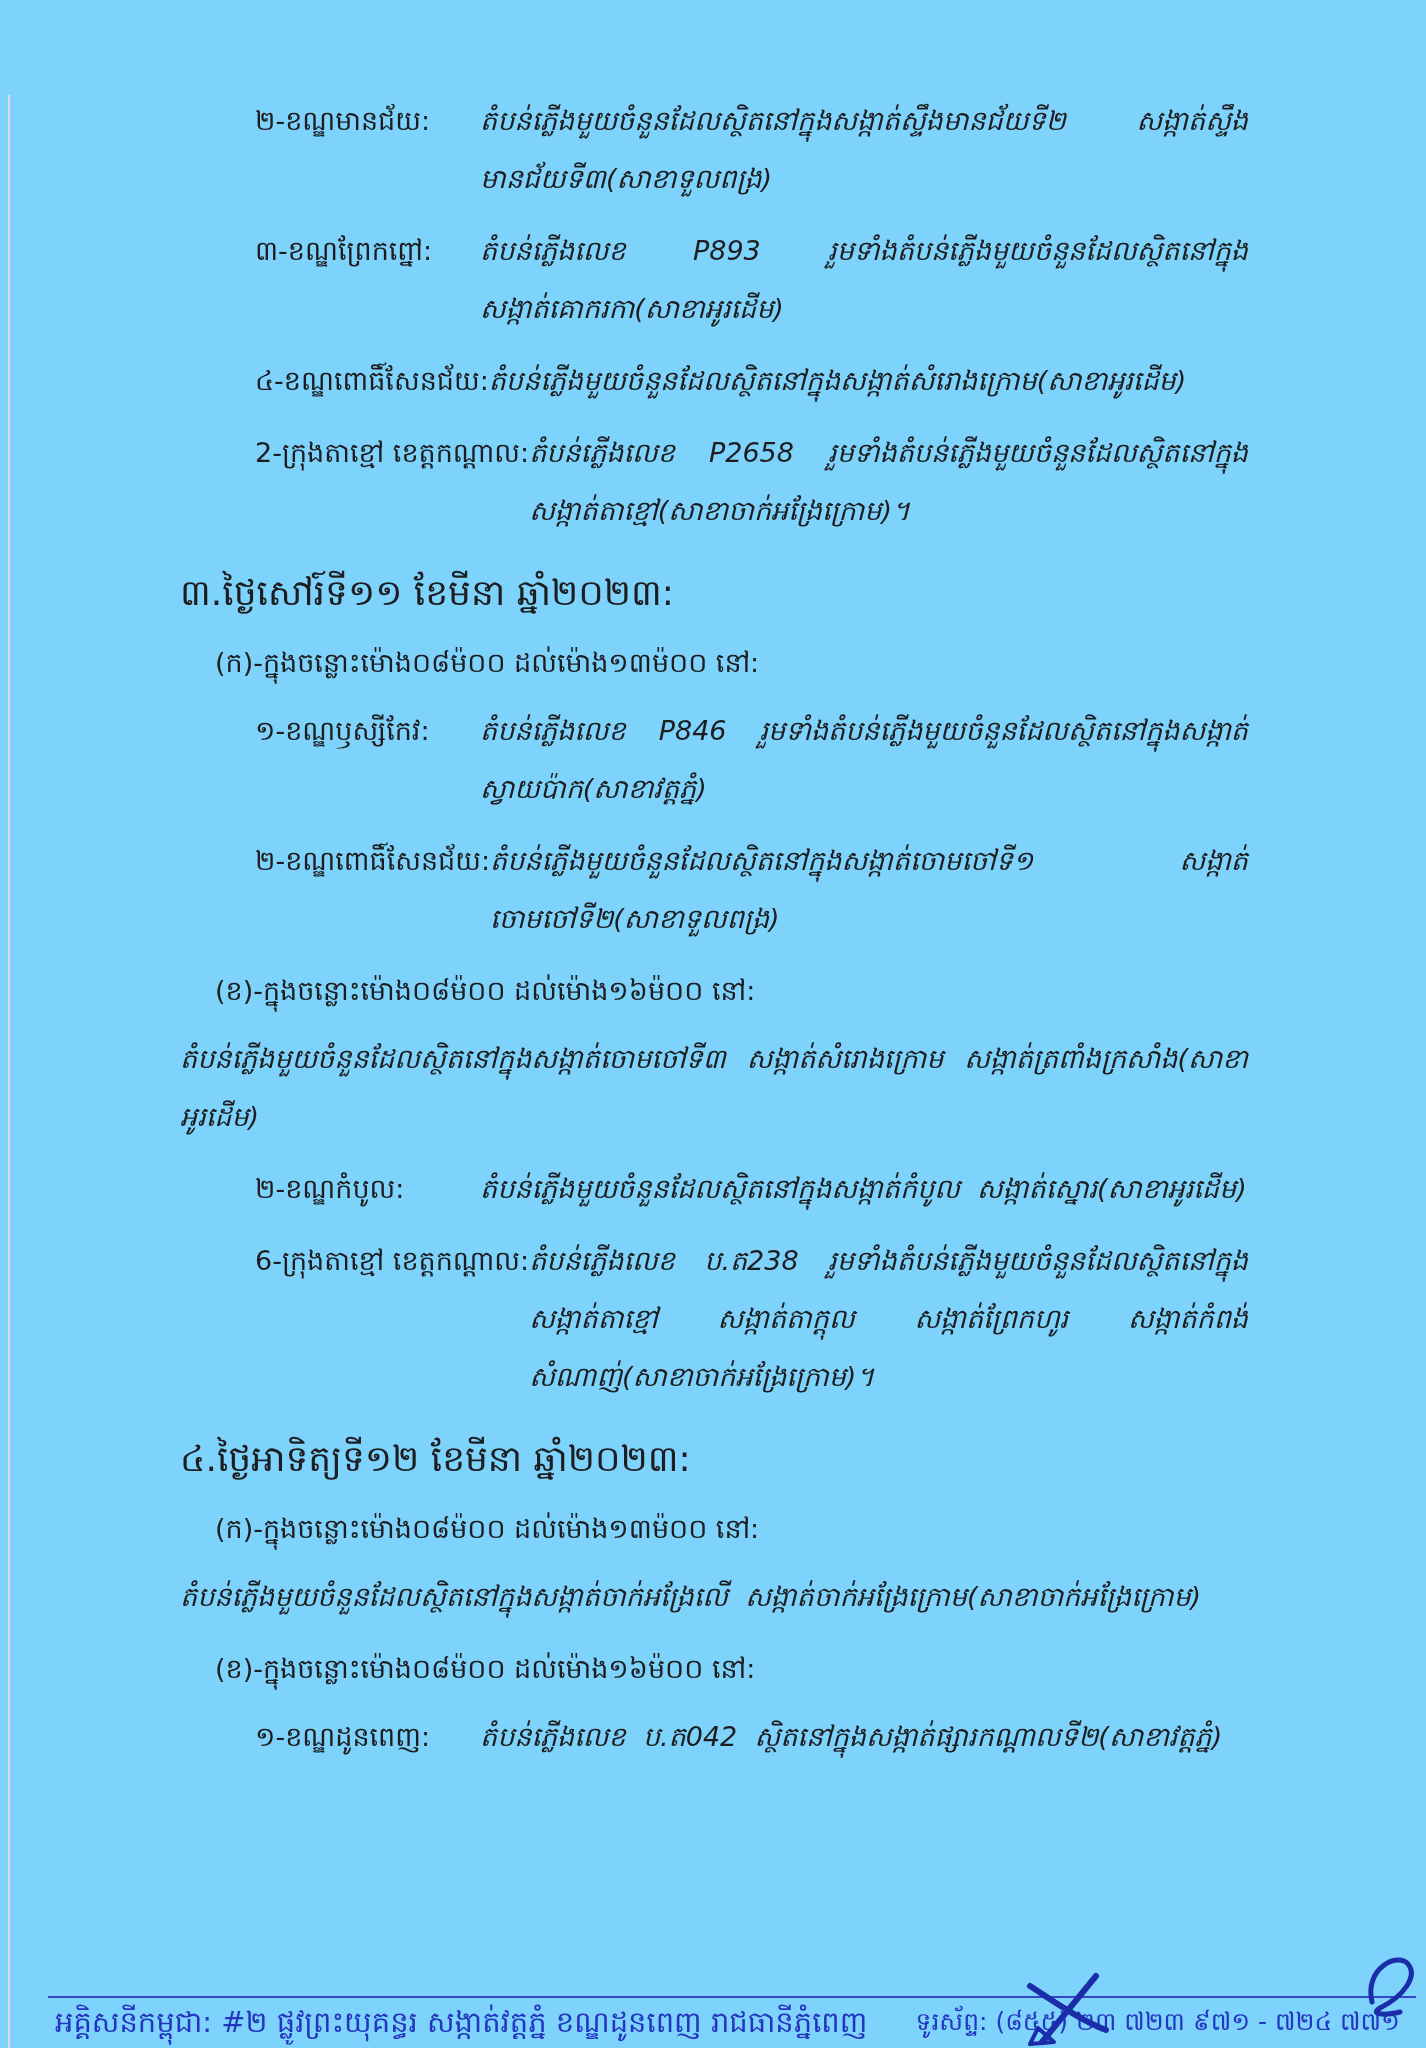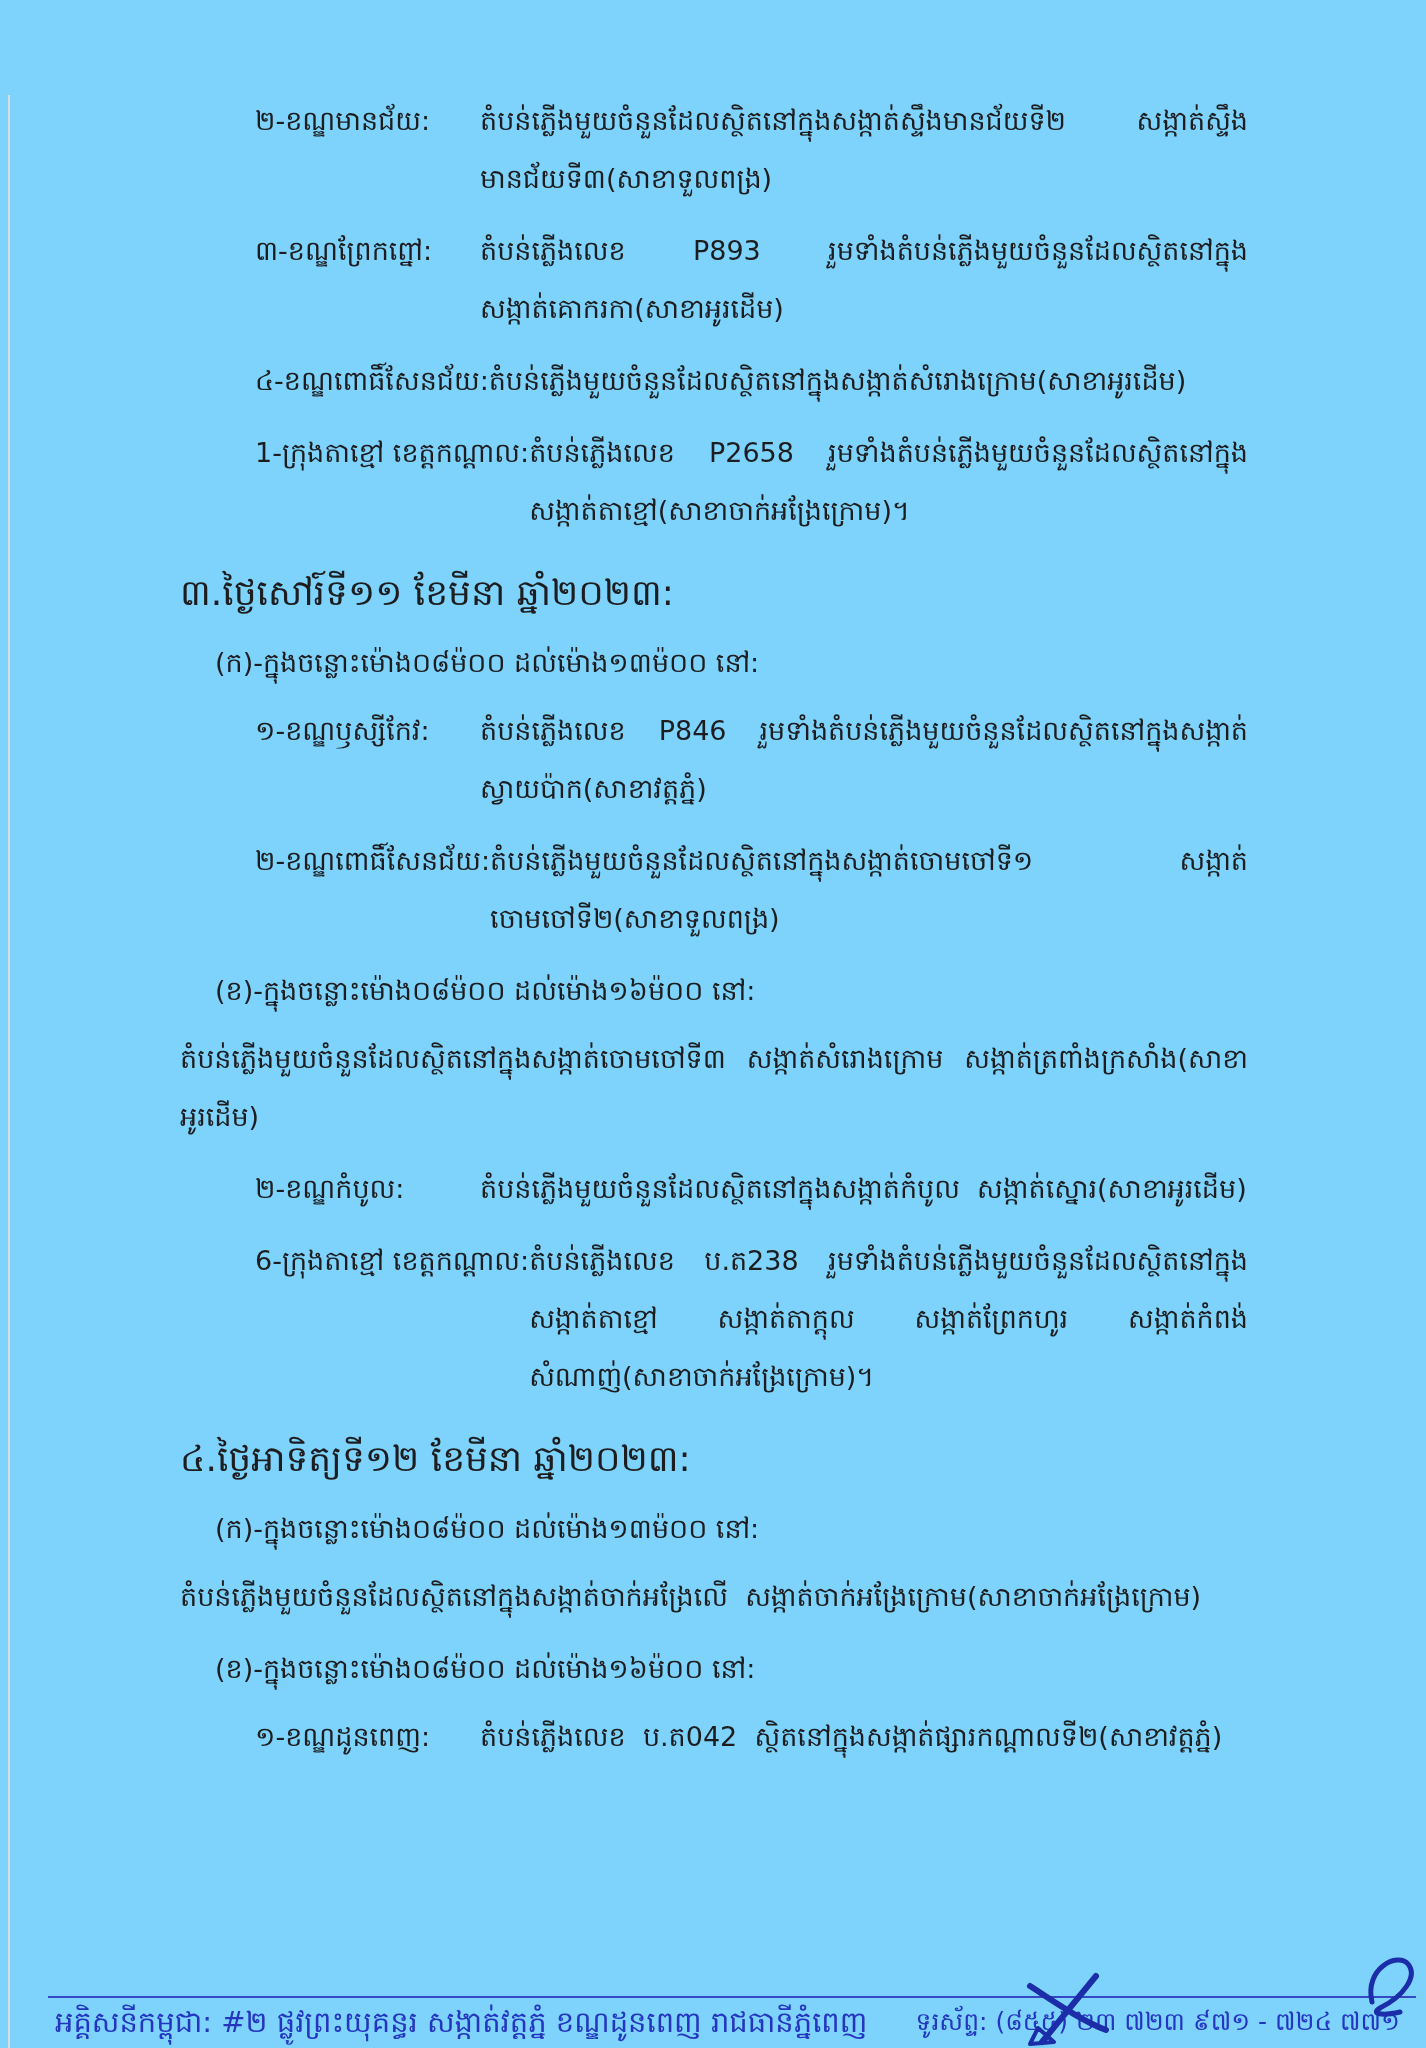--- a/index.html
+++ b/index.html
@@ -29,20 +29,21 @@
   }
   .row-label{
     flex:0 0 225px;
     margin-left:75px;
     white-space:nowrap;
   }
   .row-desc{
     flex:1;
     text-align:justify;
     word-spacing:0.32em;
+    font-style:italic;
   }
   .section-title{
     font-size:36px;
     font-weight:normal;
     margin:24px 0 12px 0;
     line-height:58px;
   }
   .block-heading{
     margin:0 0 10px 35px;
     line-height:58px;
@@ -89,21 +90,21 @@
       </div>
       <div class="row">
         <div class="row-label">៣-ខណ្ឌព្រែកព្នៅ:</div>
         <div class="row-desc">តំបន់ភ្លើងលេខ P893 រួមទាំងតំបន់ភ្លើងមួយចំនួនដែលស្ថិតនៅក្នុងសង្កាត់គោករកា(សាខាអូរដើម)</div>
       </div>
       <div class="row">
         <div class="row-label">៤-ខណ្ឌពោធិ៍សែនជ័យ:</div>
         <div class="row-desc">តំបន់ភ្លើងមួយចំនួនដែលស្ថិតនៅក្នុងសង្កាត់សំរោងក្រោម(សាខាអូរដើម)</div>
       </div>
       <div class="row">
-        <div class="row-label">1-ក្រុងតាខ្មៅ ខេត្តកណ្តាល:</div>
+        <div class="row-label">2-ក្រុងតាខ្មៅ ខេត្តកណ្តាល:</div>
         <div class="row-desc">តំបន់ភ្លើងលេខ P2658 រួមទាំងតំបន់ភ្លើងមួយចំនួនដែលស្ថិតនៅក្នុងសង្កាត់តាខ្មៅ(សាខាចាក់អង្រែក្រោម)។</div>
       </div>
     </section>
 
     <h2 class="section-title">៣.ថ្ងៃសៅរ៍ទី១១ ខែមីនា ឆ្នាំ២០២៣:</h2>
 
     <div class="block-heading">(ក)-ក្នុងចន្លោះម៉ោង០៨ម៉០០ ដល់ម៉ោង១៣ម៉០០ នៅ:</div>
     <div class="row">
       <div class="row-label">១-ខណ្ឌឫស្សីកែវ:</div>
       <div class="row-desc">តំបន់ភ្លើងលេខ P846 រួមទាំងតំបន់ភ្លើងមួយចំនួនដែលស្ថិតនៅក្នុងសង្កាត់ស្វាយប៉ាក(សាខាវត្តភ្នំ)</div>

